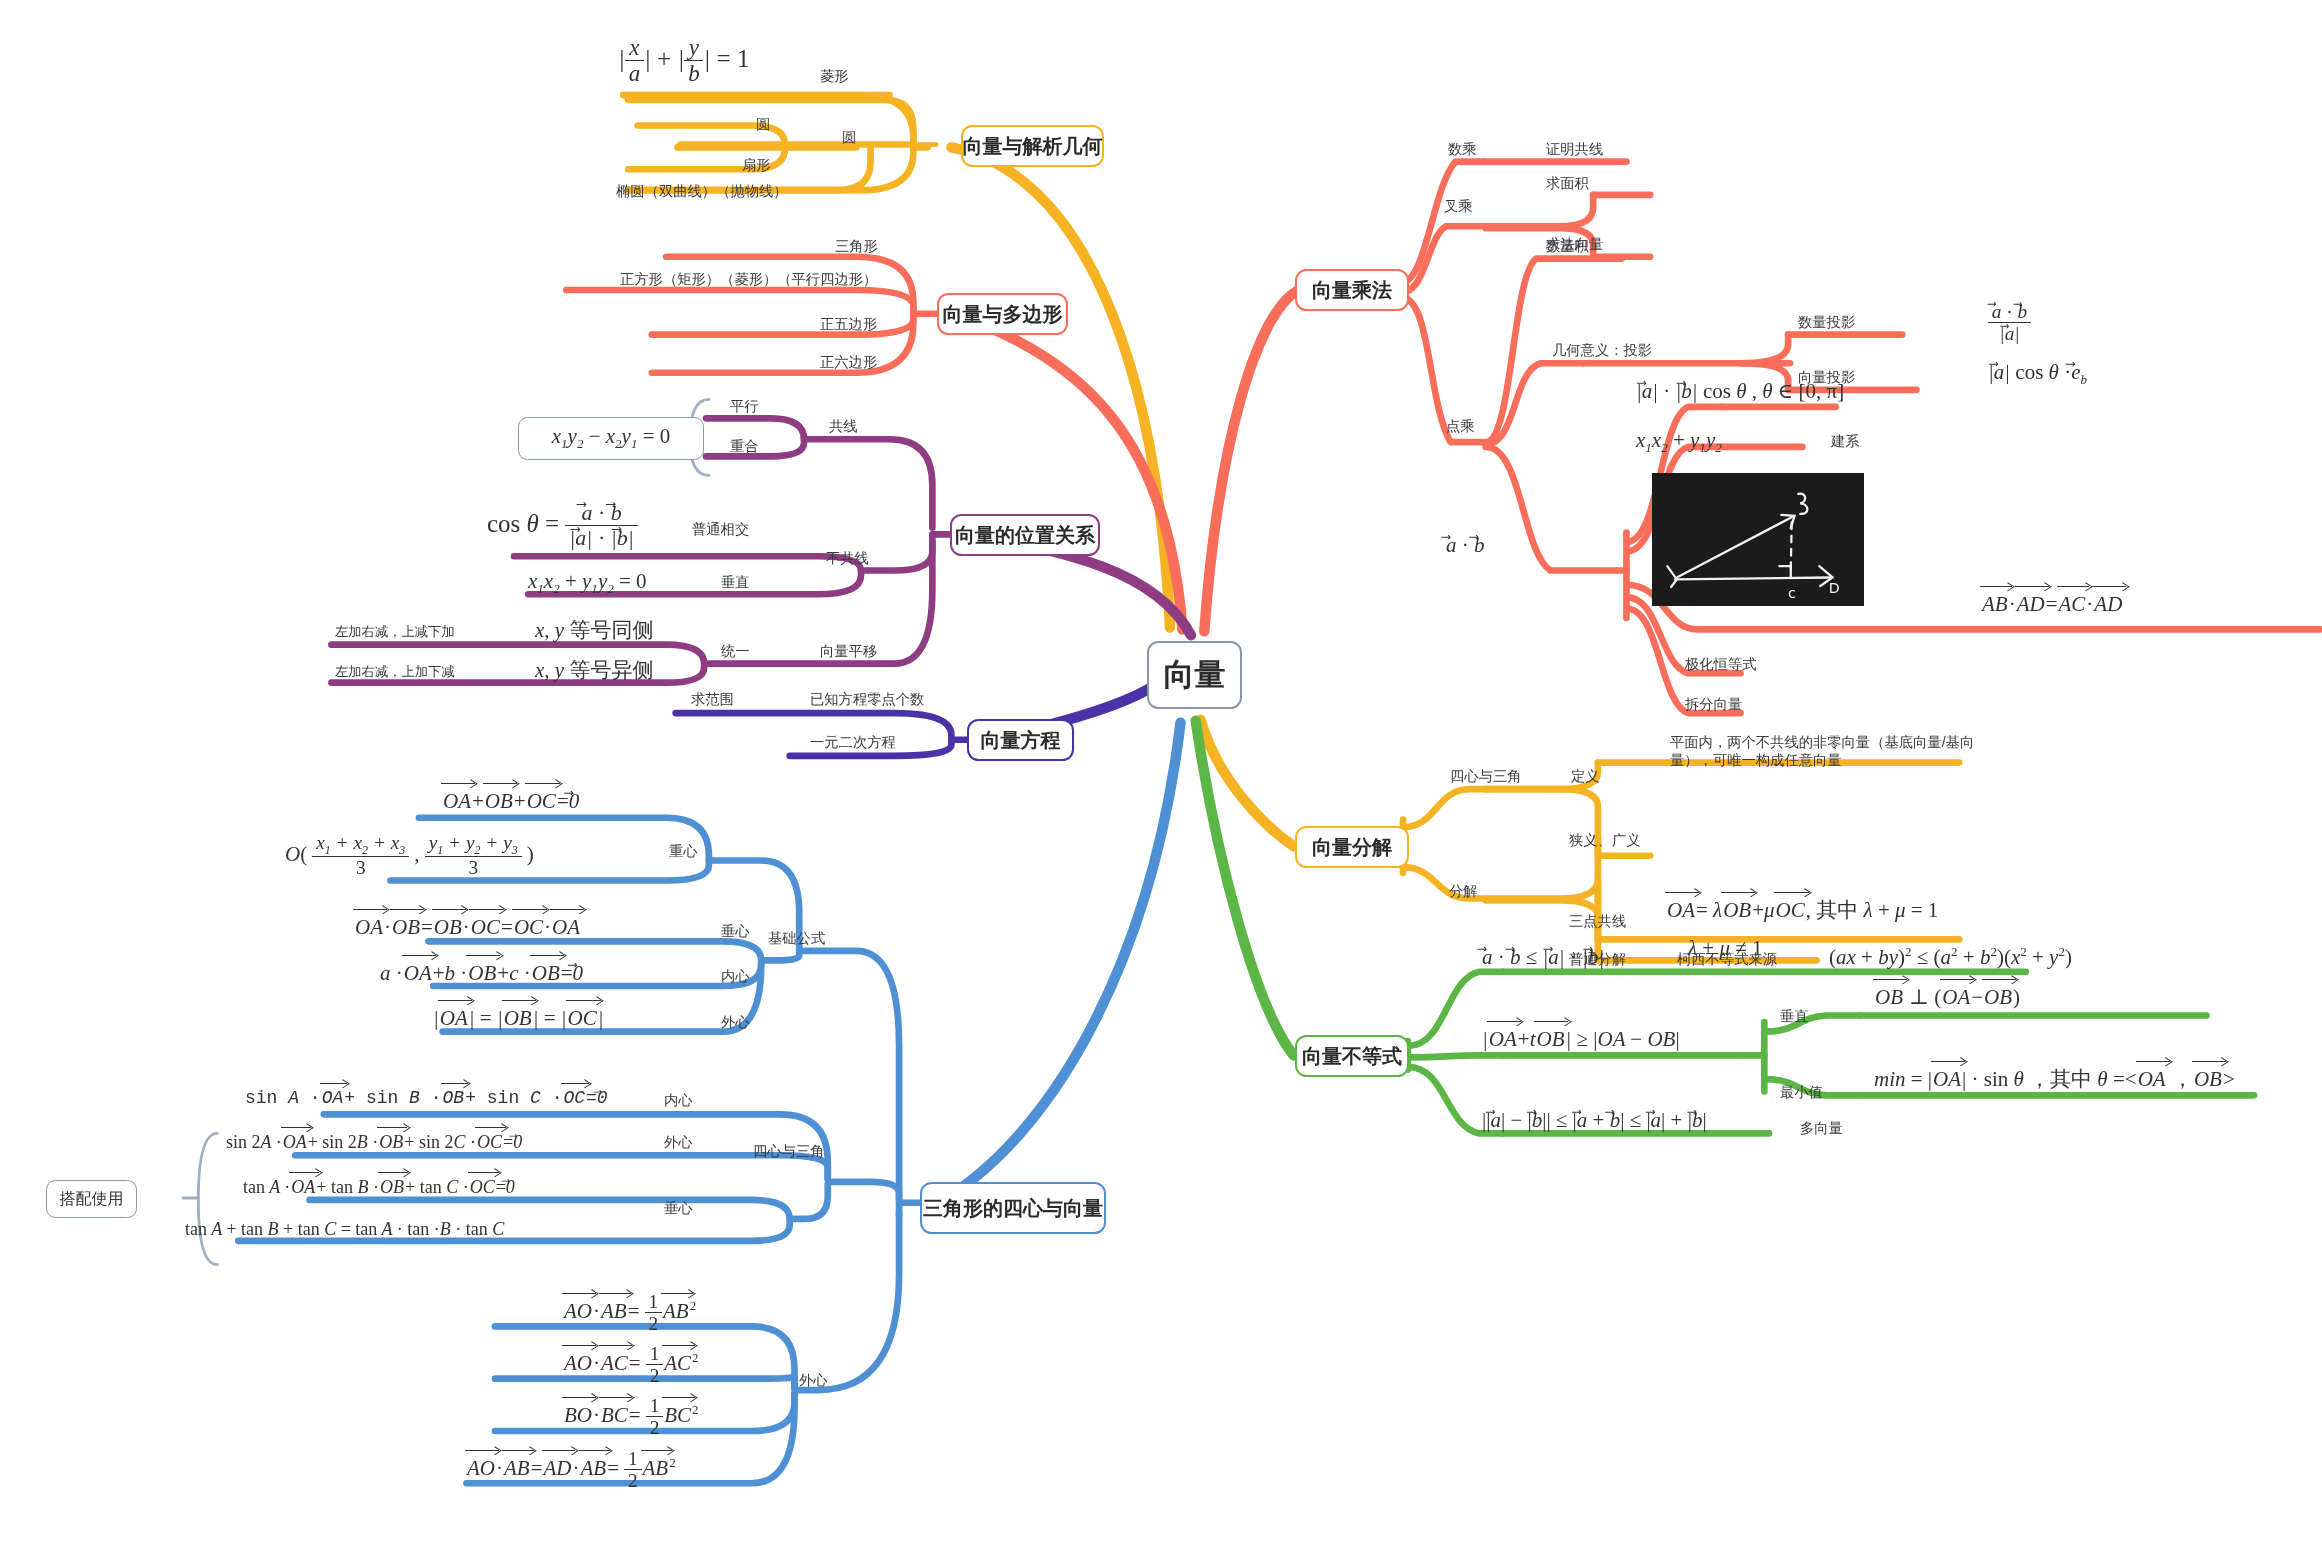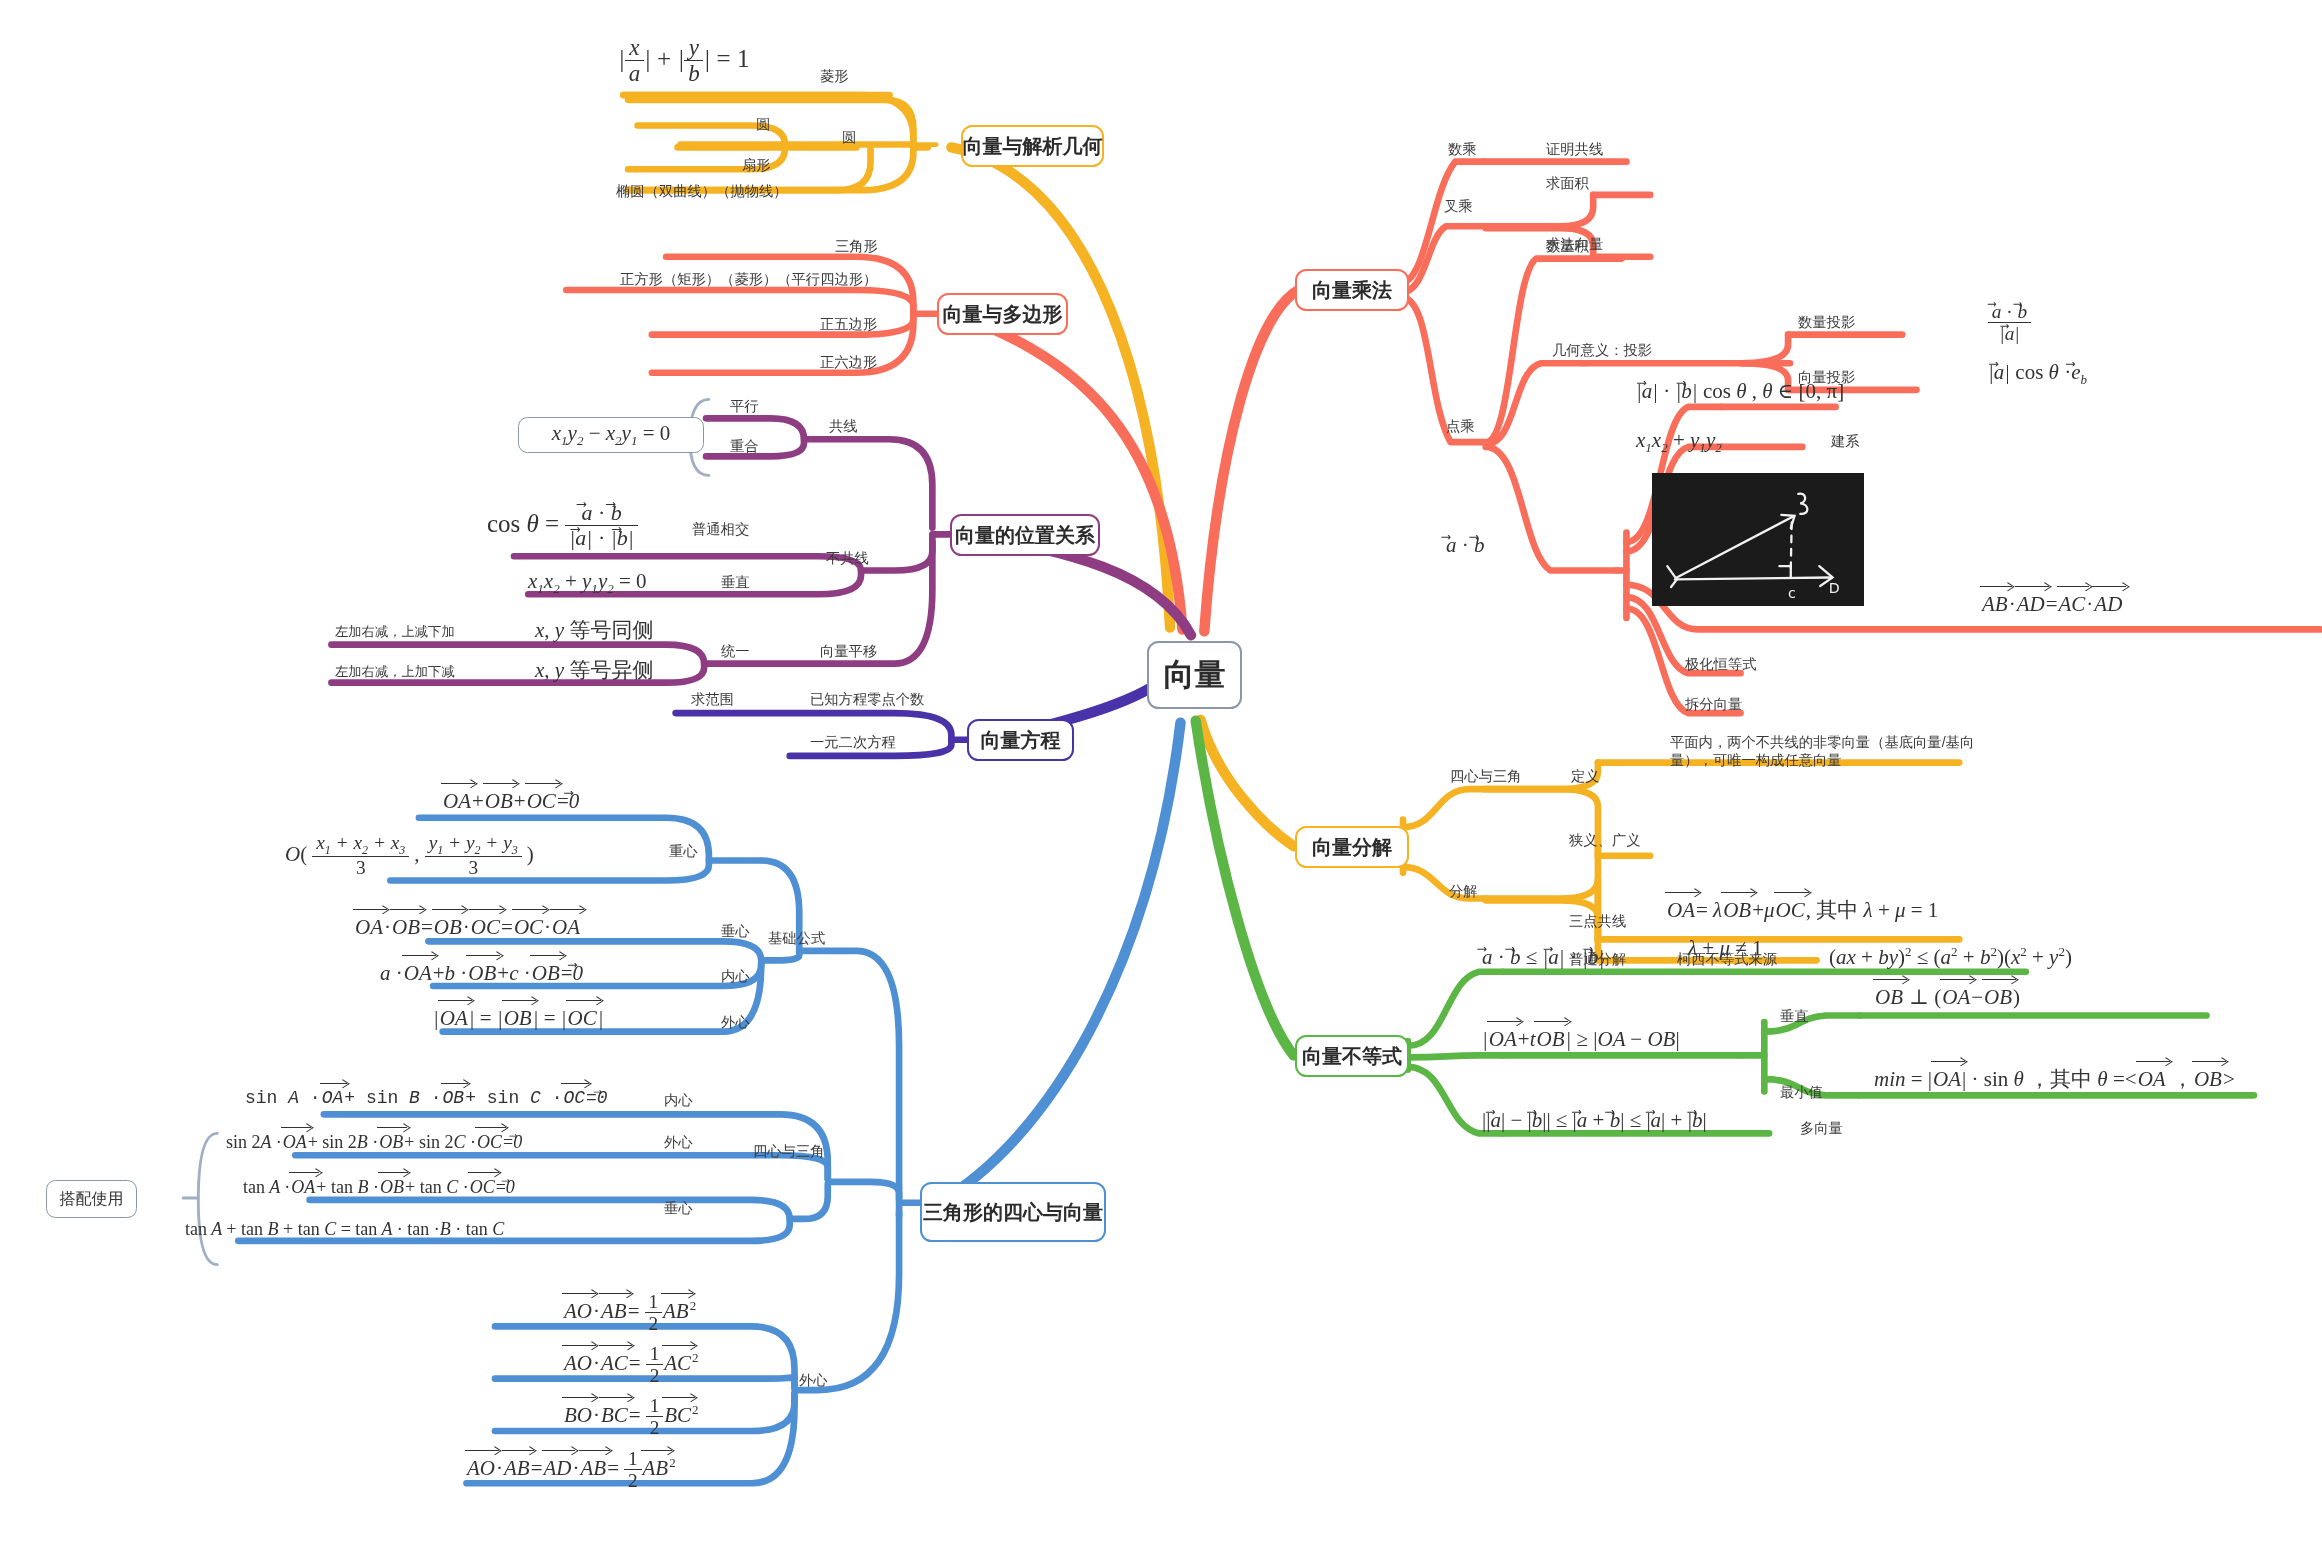--- a/index.html
+++ b/index.html
@@ -239,37 +239,37 @@
 </div>
 
 <div class="nodebox l1 c-purple" style="left:950px;top:514px;width:150px;height:42px;">
   <span>向量的位置关系</span>
 </div>
 
 <div class="nodebox l1 c-navy" style="left:967px;top:719px;width:107px;height:42px;">
   <span>向量方程</span>
 </div>
 
-<div class="nodebox l1 c-blue" style="left:920px;top:1182px;width:186px;height:60px;">
+<div class="nodebox l1 c-blue" style="left:920px;top:1182px;width:186px;height:52px;">
   <span>三角形的四心与向量</span>
 </div>
 
 <div class="nodebox l1 c-red" style="left:1295px;top:269px;width:114px;height:42px;">
   <span>向量乘法</span>
 </div>
 
 <div class="nodebox l1 c-orange" style="left:1295px;top:826px;width:114px;height:42px;">
   <span>向量分解</span>
 </div>
 
 <div class="nodebox l1 c-green" style="left:1295px;top:1035px;width:114px;height:42px;">
   <span>向量不等式</span>
 </div>
 
-<div class="pill" style="left:518px;top:417px;width:186px;height:36px;align-items:center;">
+<div class="pill" style="left:518px;top:417px;width:186px;height:43px;align-items:center;">
   <span class="math md" style="position:static;">
     <i>x</i><span class="sub">1</span><i>y</i><span class="sub">2</span>
     <span class="up"> − </span><i>x</i><span class="sub">2</span><i>y</i><span class="sub">1</span>
     <span class="up"> = 0</span>
   </span>
 </div>
 
 <div class="pill" style="left:46px;top:1180px;width:91px;height:38px;">
   <span>搭配使用</span>
 </div>

